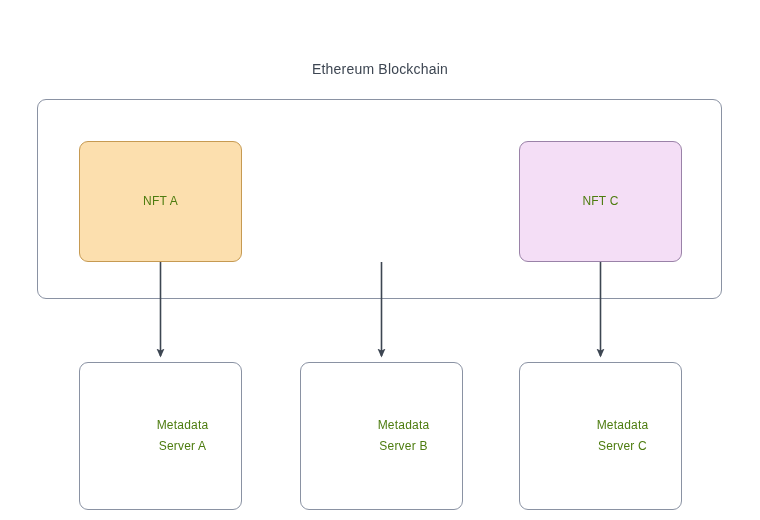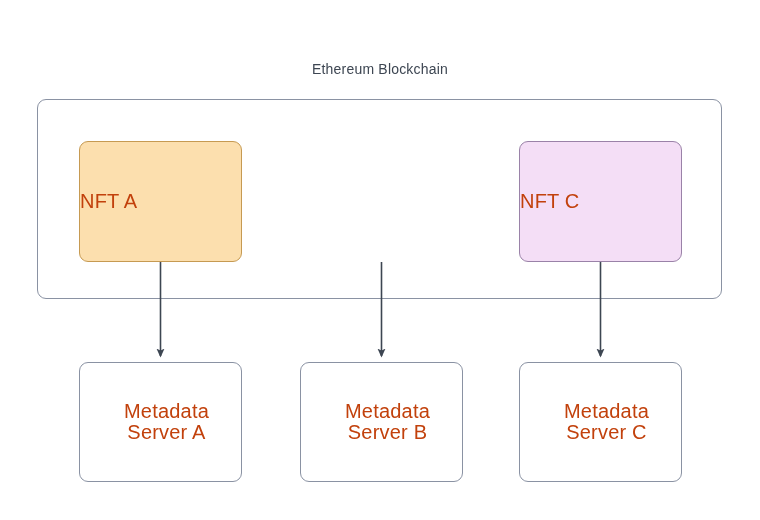--- a/index.html
+++ b/index.html
@@ -46,41 +46,42 @@
     background: #ffffff;
   }
 
   
   .node {
     position: absolute;
     box-sizing: border-box;
     border-radius: 9px;
     display: flex;
     align-items: center;
+    justify-content: center;
     text-align: center;
-    font-size: 20px;
+    font-size: 12px;
     line-height: 21px;
-    color: #c2410c;
+    color: #4d7c0f;
     letter-spacing: 0.2px;
   }
 
   .nft {
     top: 141px;
     width: 163px;
     height: 121px;
     border: 1.5px solid #b08a4a;
   }
   .nft-a { left: 79px;  background: #fcdfae; border-color: #c69a52; }
   .nft-b { left: 300px; background: #bdf0e7; border-color: #6ab5a9; }
   .nft-c { left: 519px; background: #f4def6; border-color: #9a82a8; }
 
   .server {
     top: 362px;
     width: 163px;
-    height: 120px;
+    height: 148px;
     background: #ffffff;
     border: 1.4px solid #8a92a3;
     padding-left: 44px;
   }
   .server-a { left: 79px; }
   .server-b { left: 300px; }
   .server-c { left: 519px; }
 
   .node-label {
     pointer-events: none;

